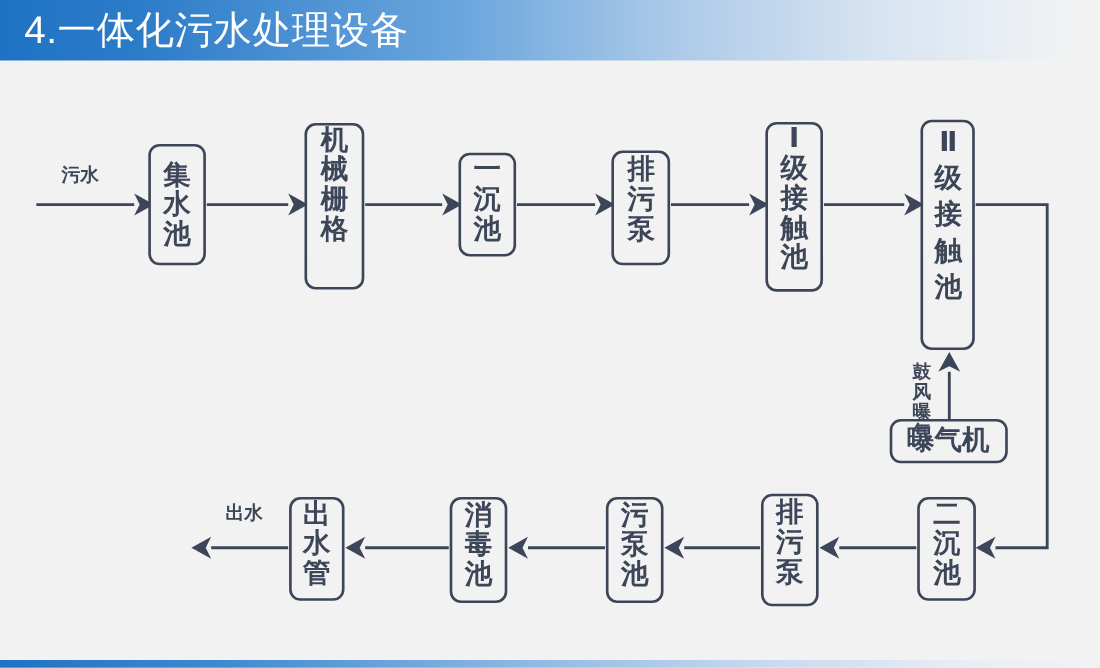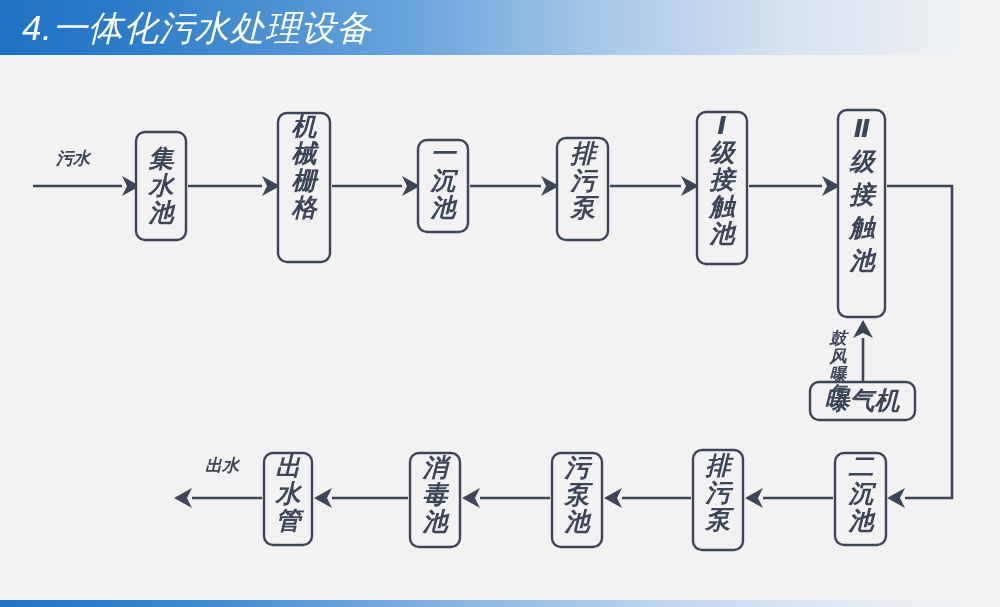--- a/index.html
+++ b/index.html
@@ -3,21 +3,21 @@
 <meta charset="utf-8">
 <style>
   html,body{margin:0;padding:0;}
   body{
     width:1000px;height:607px;
     background:#f2f2f2;
     font-family:"Liberation Sans","DejaVu Sans",sans-serif;
     overflow:hidden;
     position:relative;
   }
-  #page{position:relative;width:1000px;height:607px;background:#f2f2f2;font-style:italic;}
+  #page{position:relative;width:1000px;height:607px;background:#f2f2f2;}
 
   
   #header-banner{
     position:absolute;left:0;top:0;width:1000px;height:55px;
     background:linear-gradient(to right,#1f72c4 0%,#2b7bc8 12%,#6ba6dd 42%,#aecbe9 62%,#d8e4f1 80%,#eef1f4 95%,#f2f2f2 100%);
   }
   #header-title{
     position:absolute;left:22px;top:2px;
     color:#ffffff;
     font-size:35px;

